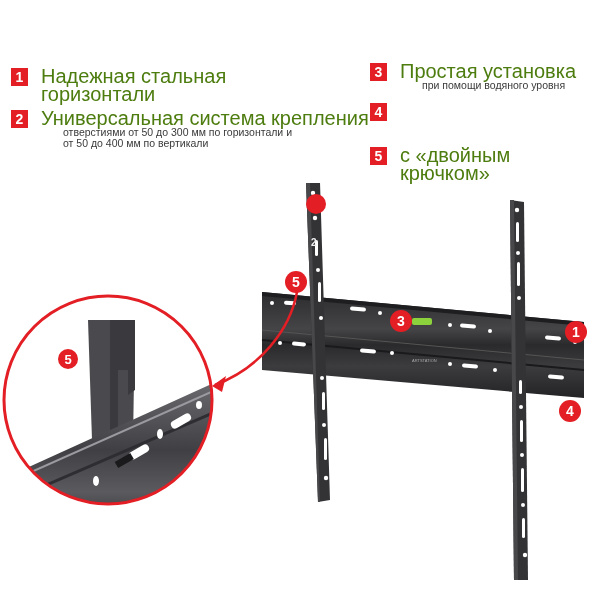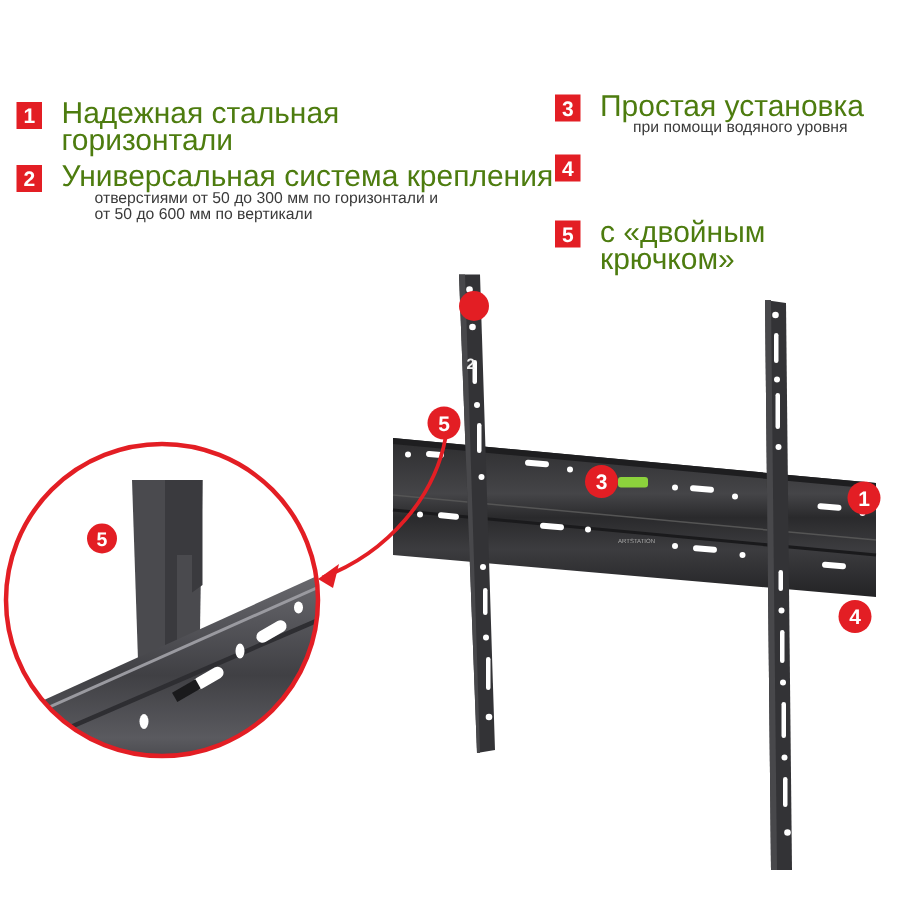--- a/index.html
+++ b/index.html
@@ -34,21 +34,21 @@
     <div class="ftitle">Надежная стальная</div>
     <div class="ftitle">горизонтали</div>
   </div>
 </div>
 
 <div class="feature" id="f2">
   <div class="badge-sq">2</div>
   <div class="ftext">
     <div class="ftitle">Универсальная система крепления</div>
     <div class="fsub">отверстиями от 50 до 300 мм по горизонтали и</div>
-    <div class="fsub">от 50 до 600 мм  по вертикали</div>
+    <div class="fsub">от 50 до 400 мм  по вертикали</div>
   </div>
 </div>
 
 <div class="feature" id="f3">
   <div class="badge-sq">3</div>
   <div class="ftext">
     <div class="ftitle">Простая установка</div>
     <div class="fsub">при помощи водяного уровня</div>
   </div>
 </div>

